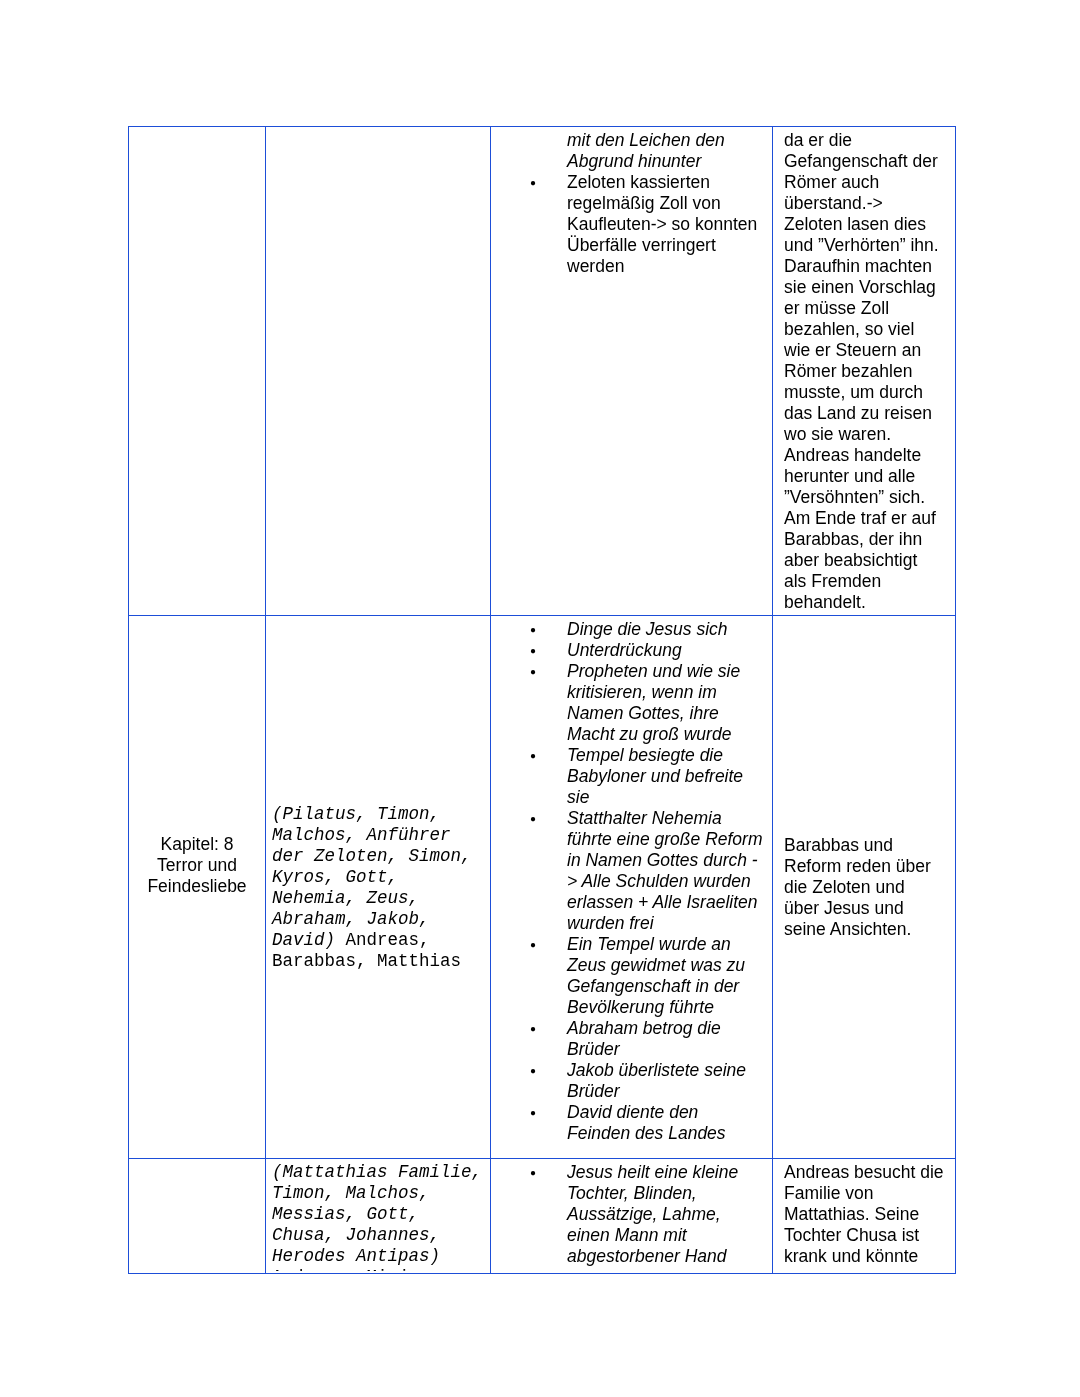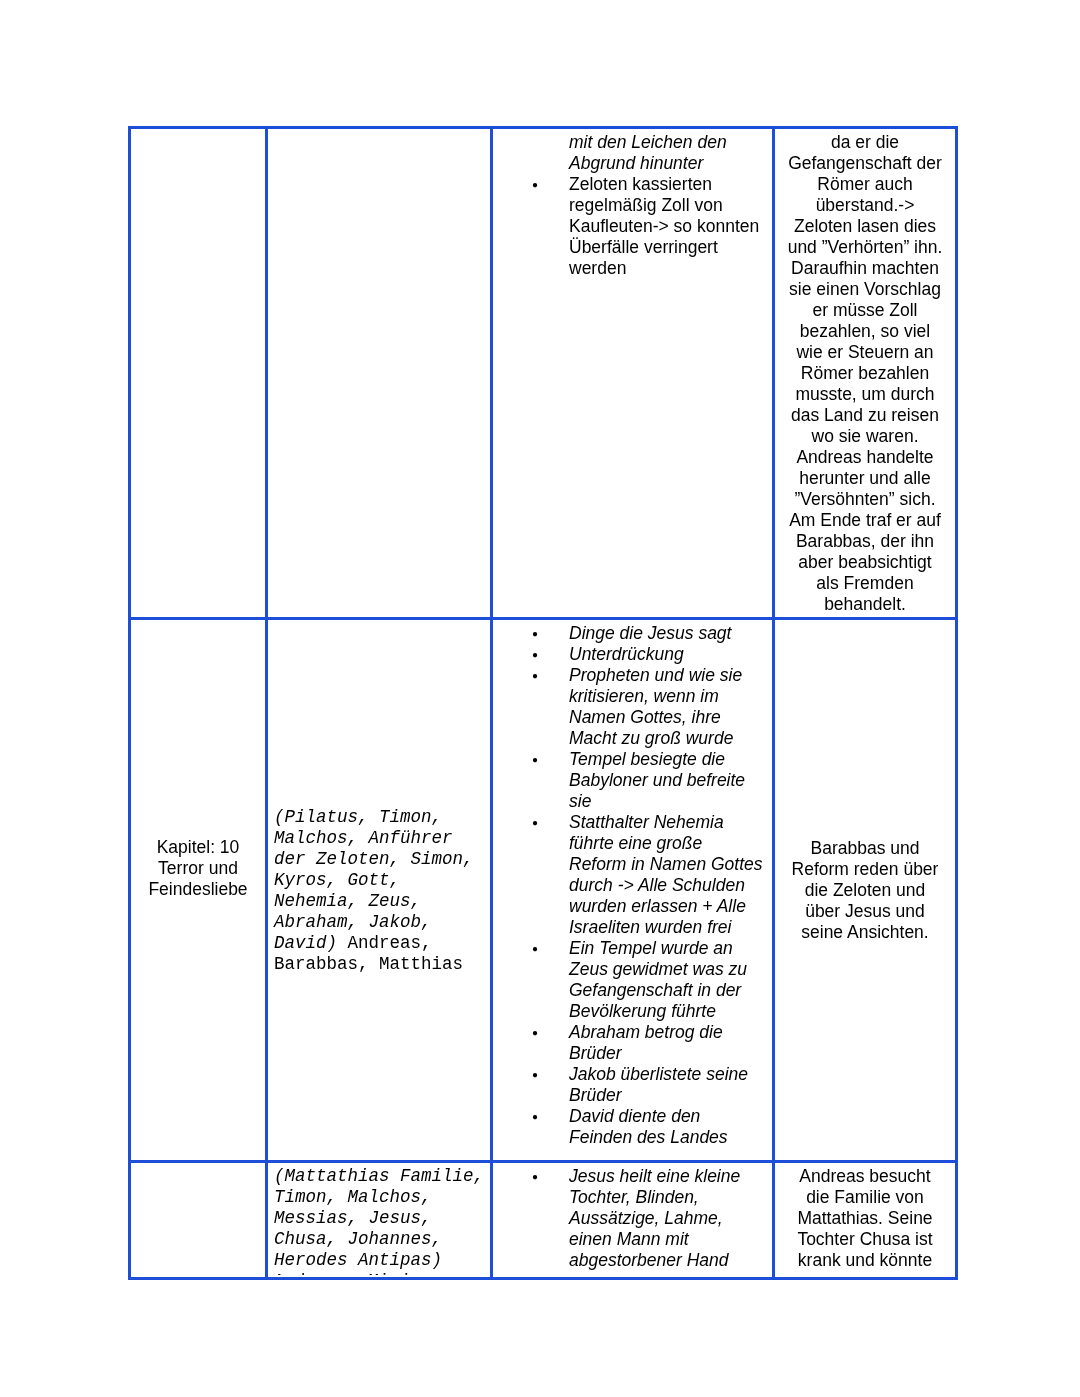--- a/index.html
+++ b/index.html
@@ -23,32 +23,32 @@
     table-layout: fixed;
   }
   col.c1 { width: 137px; }
   col.c2 { width: 225px; }
   col.c3 { width: 282px; }
   col.c4 { width: 183px; }
   tr.r1 { height: 486px; }
   tr.r2 { height: 543px; }
   tr.r3 { height: 114px; }
   td {
-    border: 3px solid #1d4ed8;
+    border: 1px solid #1d4ed8;
     vertical-align: top;
     padding: 3px 6px 2px 6px;
     overflow: hidden;
     margin-top: 24px;
   }
   .cell-chapter { text-align: center; white-space: pre-line; }
   tr.r2 .cell-chapter { vertical-align: middle; padding-bottom: 46px; }
   .cell-chars { padding: 3px 4px 2px 6px; font-family: Liberation Mono, monospace; }
   tr.r2 .cell-chars { vertical-align: middle; }
   .cell-events { padding: 3px 9px 2px 7px; }
-  .cell-summary { padding: 3px 11px 2px 11px; text-align: center; }
+  .cell-summary { padding: 3px 11px 2px 11px; }
   tr.r2 .cell-summary { vertical-align: middle; }
   .bullet-item { position: relative; padding-left: 69px; }
   .cont { padding-left: 69px; }
   .marker {
     position: absolute;
     left: 32px;
     top: 0;
     font-size: 10px;
     line-height: 21px;
   }
@@ -80,31 +80,31 @@
               <span class="btext">Zeloten kassierten regelmäßig Zoll von Kaufleuten-&gt; so konnten Überfälle verringert werden</span>
             </div>
           </div>
         </td>
         <td class="cell-summary">
           <div class="clamp-r1">da er die Gefangenschaft der Römer auch überstand.-&gt; Zeloten lasen dies und ”Verhörten” ihn. Daraufhin machten sie einen Vorschlag er müsse Zoll bezahlen, so viel wie er Steuern an Römer bezahlen musste, um durch das Land zu reisen wo sie waren. Andreas handelte herunter und alle ”Versöhnten” sich. Am Ende traf er auf Barabbas, der ihn aber beabsichtigt als Fremden behandelt.</div>
         </td>
       </tr>
 
       <tr class="r2">
-        <td class="cell-chapter">Kapitel: 10
+        <td class="cell-chapter">Kapitel: 8
 Terror und
 Feindesliebe</td>
         <td class="cell-chars">
           <div><span class="italic">(Pilatus, Timon, Malchos, Anführer der Zeloten, Simon, Kyros, Gott, Nehemia, Zeus, Abraham, Jakob, David)</span><span> Andreas, Barabbas, Matthias</span></div>
         </td>
         <td class="cell-events">
           <div>
             <div class="bullet-item">
               <span class="marker">●</span>
-              <span class="btext italic">Dinge die Jesus sagt</span>
+              <span class="btext italic">Dinge die Jesus sich</span>
             </div>
             <div class="bullet-item">
               <span class="marker">●</span>
               <span class="btext italic">Unterdrückung</span>
             </div>
             <div class="bullet-item">
               <span class="marker">●</span>
               <span class="btext italic">Propheten und wie sie kritisieren, wenn im Namen Gottes, ihre Macht zu groß wurde</span>
             </div>
             <div class="bullet-item">
@@ -134,21 +134,21 @@
           </div>
         </td>
         <td class="cell-summary">
           <div>Barabbas und Reform reden über die Zeloten und über Jesus und seine Ansichten.</div>
         </td>
       </tr>
 
       <tr class="r3">
         <td class="cell-chapter"></td>
         <td class="cell-chars">
-          <div class="clamp-r3"><span class="italic">(Mattathias Familie, Timon, Malchos, Messias, Jesus, Chusa, Johannes, Herodes Antipas)</span><span> Andreas, Mirjam, Hanna,</span></div>
+          <div class="clamp-r3"><span class="italic">(Mattathias Familie, Timon, Malchos, Messias, Gott, Chusa, Johannes, Herodes Antipas)</span><span> Andreas, Mirjam, Hanna,</span></div>
         </td>
         <td class="cell-events">
           <div class="clamp-r3">
             <div class="bullet-item">
               <span class="marker">●</span>
               <span class="btext italic">Jesus heilt eine kleine Tochter, Blinden, Aussätzige, Lahme, einen Mann mit abgestorbener Hand</span>
             </div>
           </div>
         </td>
         <td class="cell-summary">

